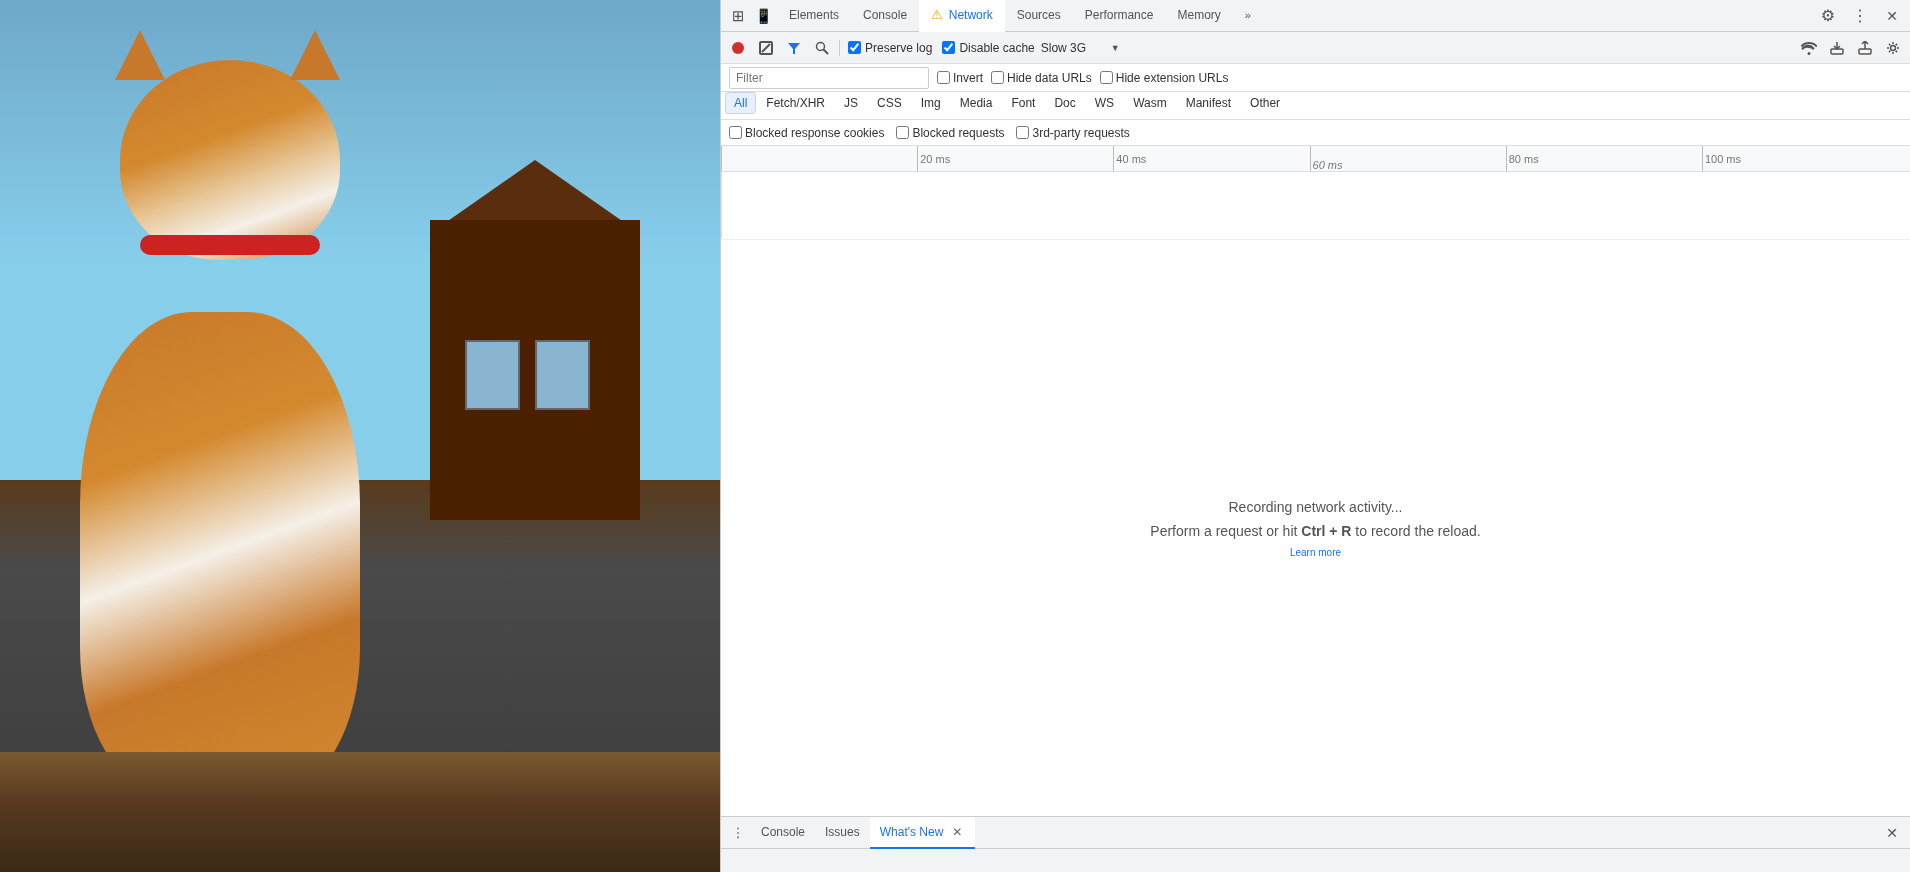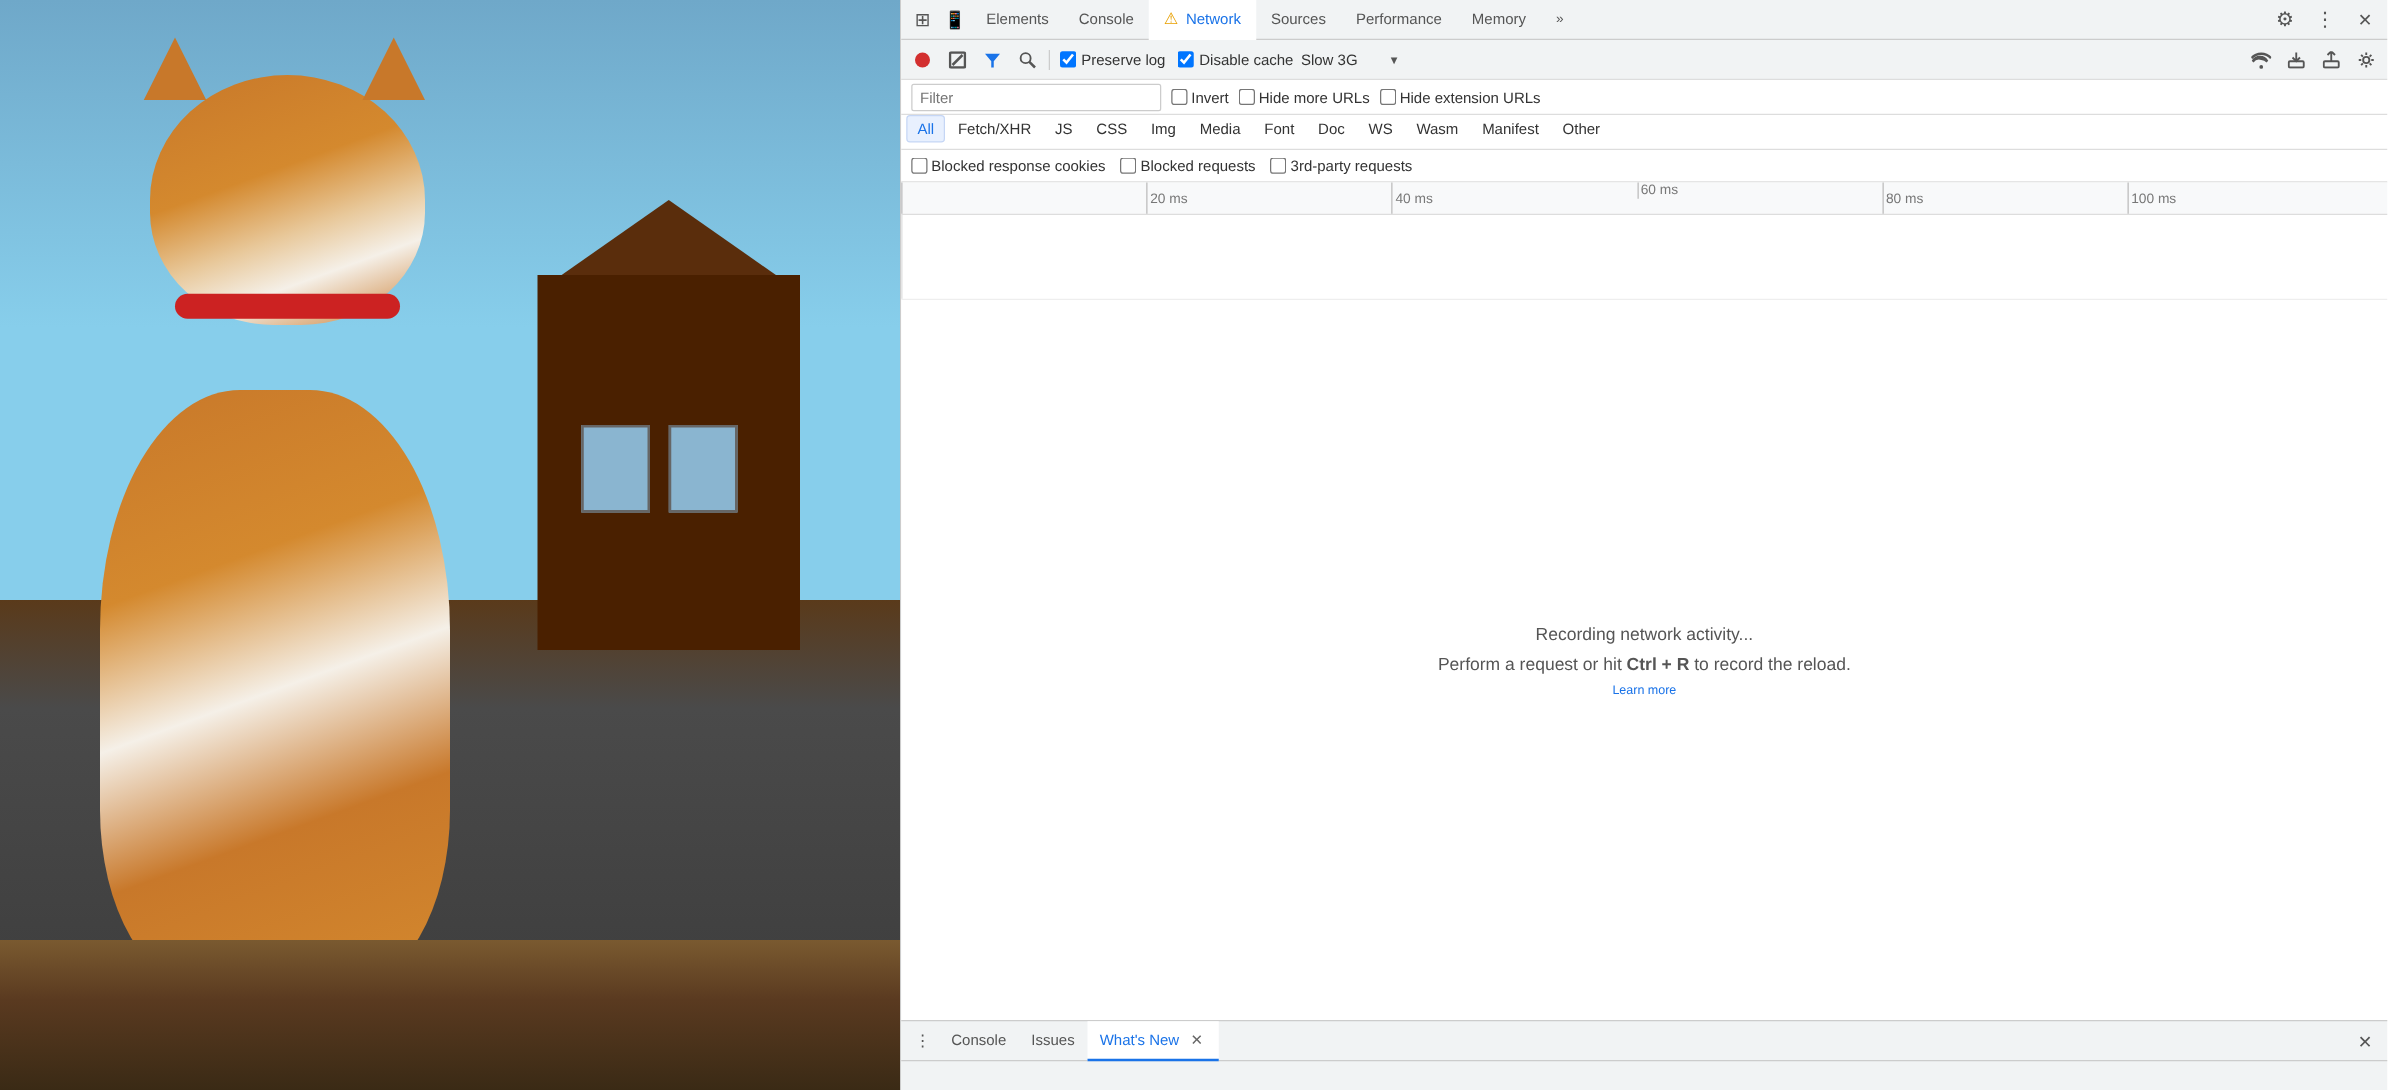--- a/index.html
+++ b/index.html
@@ -501,21 +501,21 @@
 
   <div class="filter-bar">
     <input class="filter-input" type="text" placeholder="Filter" style="">
     <div class="filter-checkboxes">
       <label class="filter-checkbox-item">
         <input type="checkbox" style="">
         <span>Invert</span>
       </label>
       <label class="filter-checkbox-item">
         <input type="checkbox" style="">
-        <span>Hide more URLs</span>
+        <span>Hide data URLs</span>
       </label>
       <label class="filter-checkbox-item">
         <input type="checkbox" style="">
         <span>Hide extension URLs</span>
       </label>
     </div>
   </div>
 
   <div class="type-filter-bar" id="type-filter-bar">
   <button class="type-btn active">All</button>
@@ -551,21 +551,21 @@
     <div style="position:absolute;left:0;top:0;bottom:0;width:1px;background:#bbb;"></div>
     <div id="timeline-ticks" style="position:absolute;left:0;right:0;top:0;bottom:0;">
         <div style="position: absolute; left: 16.5%; top: 0px; bottom: 0px; display: flex; align-items: center;">
           <div style="position: absolute; left: 0px; top: 0px; bottom: 0px; width: 1px; background: rgb(187, 187, 187);"></div>
           <span class="timeline-label" style="padding-left: 3px;">20 ms</span>
         </div>
         <div style="position: absolute; left: 33%; top: 0px; bottom: 0px; display: flex; align-items: center;">
           <div style="position: absolute; left: 0px; top: 0px; bottom: 0px; width: 1px; background: rgb(187, 187, 187);"></div>
           <span class="timeline-label" style="padding-left: 3px;">40 ms</span>
         </div>
-        <div style="position: absolute; left: 49.5%; top: 0px; bottom: 12px; display: flex; align-items: flex-start;">
+        <div style="position: absolute; left: 49.5%; top: 0px; bottom: 0px; display: flex; align-items: flex-end; font-style: italic;">
           <div style="position: absolute; left: 0px; top: 0px; bottom: 0px; width: 1px; background: rgb(187, 187, 187);"></div>
           <span class="timeline-label" style="padding-left: 3px;">60 ms</span>
         </div>
         <div style="position: absolute; left: 66%; top: 0px; bottom: 0px; display: flex; align-items: center;">
           <div style="position: absolute; left: 0px; top: 0px; bottom: 0px; width: 1px; background: rgb(187, 187, 187);"></div>
           <span class="timeline-label" style="padding-left: 3px;">80 ms</span>
         </div>
         <div style="position: absolute; left: 82.5%; top: 0px; bottom: 0px; display: flex; align-items: center;">
           <div style="position: absolute; left: 0px; top: 0px; bottom: 0px; width: 1px; background: rgb(187, 187, 187);"></div>
           <span class="timeline-label" style="padding-left: 3px;">100 ms</span>

